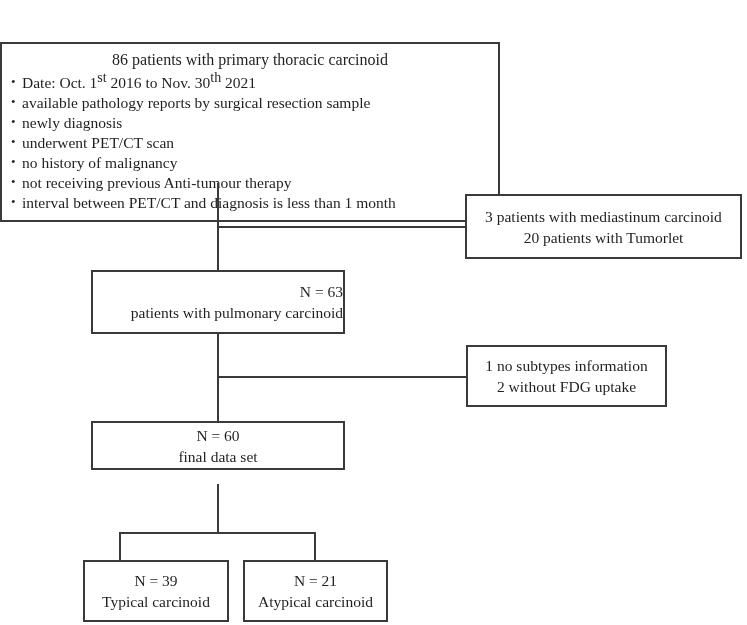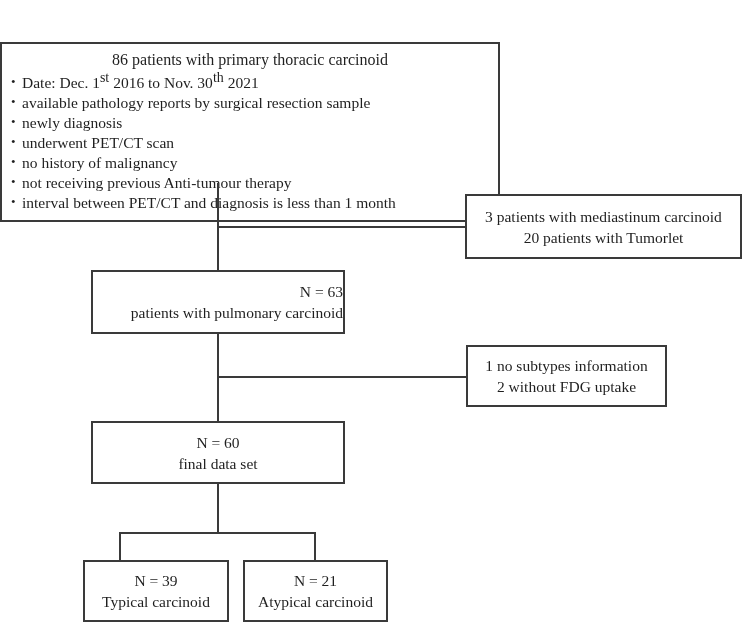--- a/index.html
+++ b/index.html
@@ -49,21 +49,21 @@
   .bmark {
     position: absolute;
     left: 3px; top: -1px;
     font-size: 13px;
   }
   .bullets sup { font-size: 14px; line-height: 0; }
 
   .excl1-box { left: 465px; top: 194px; width: 277px; height: 65px; }
   .pulm-box  { left: 91px;  top: 270px; width: 254px; height: 64px; text-align: right; }
   .excl2-box { left: 466px; top: 345px; width: 201px; height: 62px; }
-  .final-box { left: 91px;  top: 421px; width: 254px; height: 63px; }
+  .final-box { left: 91px;  top: 421px; width: 254px; height: 49px; }
   .typ-box   { left: 47px;  top: 560px; width: 146px; height: 62px; margin-left: 36px; }
   .atyp-box  { left: 243px; top: 560px; width: 145px; height: 62px; }
 
   .line { position: absolute; background: #3a3a3a; }
   .v1 { left: 217px; top: 183px; width: 2px; height: 87px; }
   .h1 { left: 219px; top: 226px; width: 246px; height: 2px; }
   .v2 { left: 217px; top: 334px; width: 2px; height: 87px; }
   .h2 { left: 219px; top: 376px; width: 247px; height: 2px; }
   .v3 { left: 217px; top: 484px; width: 2px; height: 50px; }
   .h3 { left: 119px; top: 532px; width: 197px; height: 2px; }
@@ -72,21 +72,21 @@
 </style>
 </head>
 <body>
 
 <div class="canvas">
 
   <div class="box top-box">
     <div class="box-title">86 patients with primary thoracic carcinoid</div>
     <ul class="bullets">
       <li>
-        <span class="bmark">•</span><span>Date: Dec. 1</span><sup>st</sup><span> 2016 to Nov. 30</span><sup>th</sup><span> 2021</span>
+        <span class="bmark">•</span><span>Date: Oct. 1</span><sup>st</sup><span> 2016 to Nov. 30</span><sup>th</sup><span> 2021</span>
       </li>
       <li>
         <span class="bmark">•</span><span>available pathology reports by surgical resection sample</span>
       </li>
       <li>
         <span class="bmark">•</span><span>newly diagnosis</span>
       </li>
       <li>
         <span class="bmark">•</span><span>underwent PET/CT scan</span>
       </li>

